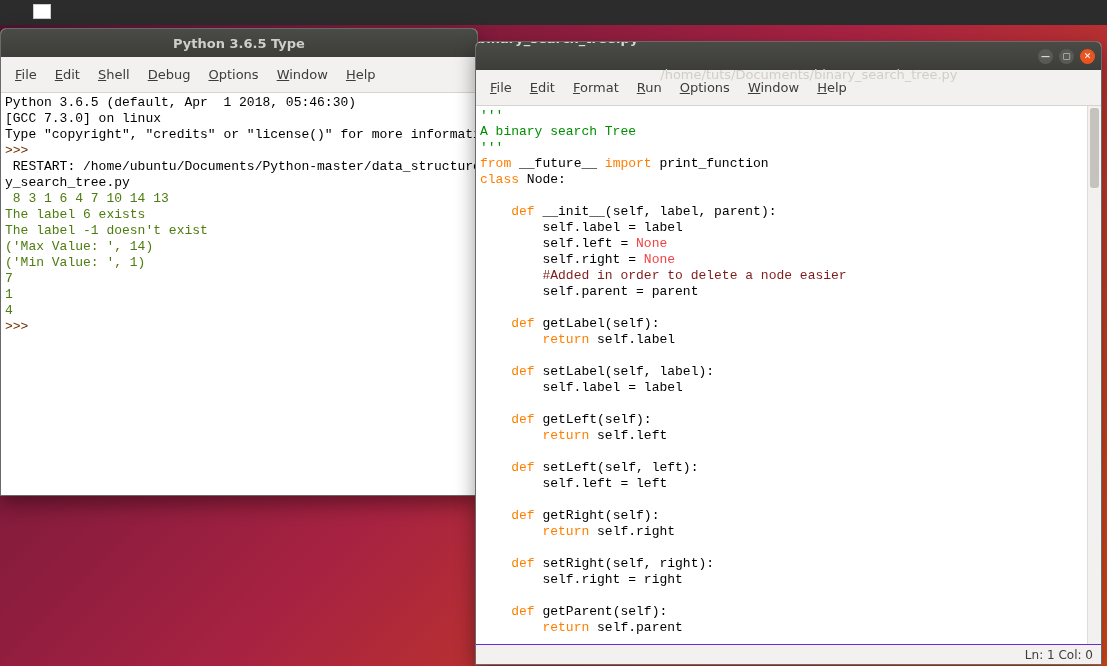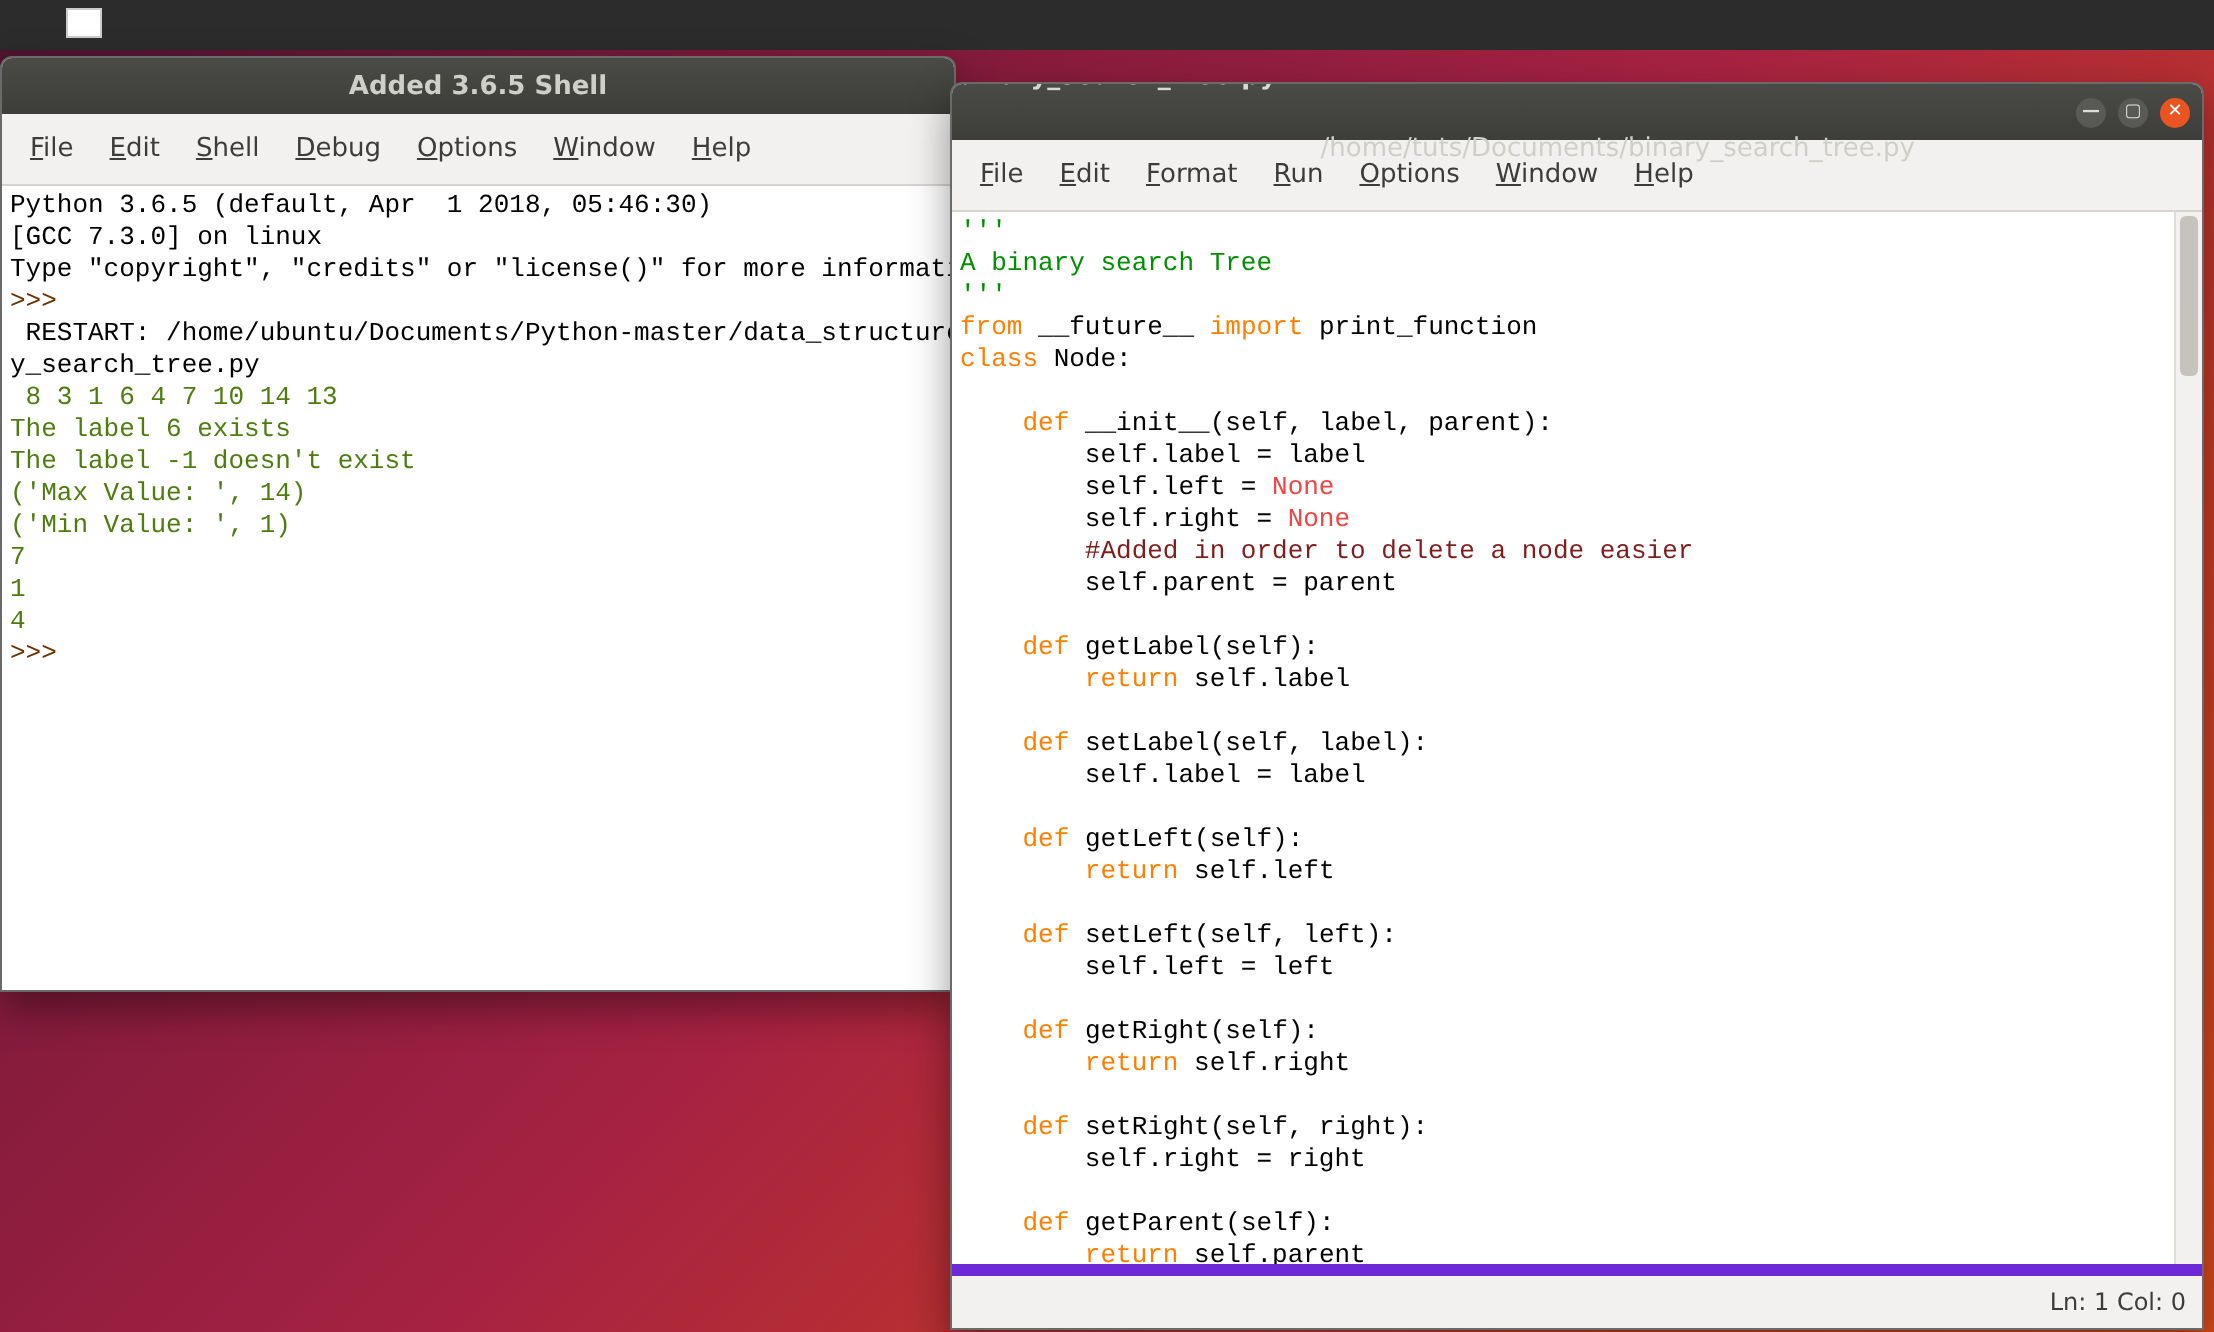--- a/index.html
+++ b/index.html
@@ -52,21 +52,21 @@
   .menuitem { padding: 2px 8px; cursor:default;}
   .menuitem u { text-decoration: underline; }
   .content {
     flex:1; background:#fff; overflow:hidden;
     font-family: Liberation Mono, monospace;
     font-size: 13px; line-height: 16px;
     padding: 2px 4px; position:relative;
     white-space: pre; color:#000;
   }
   .statusbar {
-    height: 32px; background:#f2f1f0; border-top:6px solid #6d28d9;
+    height: 20px; background:#f2f1f0; border-top:1px solid #6d28d9;
     font-size:12px; color:#3c3c3c; display:flex; justify-content:flex-end;
     align-items:center; padding: 0 8px;
   }
   .scrollbar-v {
     position:absolute; right:0; top:0; bottom:0; width:14px;
     background:#f2f1f0; border-left:1px solid #e0ddd9;
   }
   .scrollbar-v .thumb {
     position:absolute; top:2px; left:2px; right:2px; height:80px;
     background:#c6c3be; border-radius:3px;
@@ -91,21 +91,21 @@
   .c-purple { color:#ef4444; }
 </style>
 </head>
 <body>
 
 <div class="topbar"></div>
 <div class="file-item-desktop"></div>
 
 <div id="shell-window" class="window">
   <div class="titlebar">
-    <span class="title-center">Added 3.6.5 Shell</span>
+    <span class="title-center">Python 3.6.5 Type</span>
   </div>
   <div class="menubar" id="shell-menubar">
       <span class="menuitem"><u>F</u>ile</span>
       <span class="menuitem"><u>E</u>dit</span>
       <span class="menuitem"><u>S</u>hell</span>
       <span class="menuitem"><u>D</u>ebug</span>
       <span class="menuitem"><u>O</u>ptions</span>
       <span class="menuitem"><u>W</u>indow</span>
       <span class="menuitem"><u>H</u>elp</span>
     </div>

